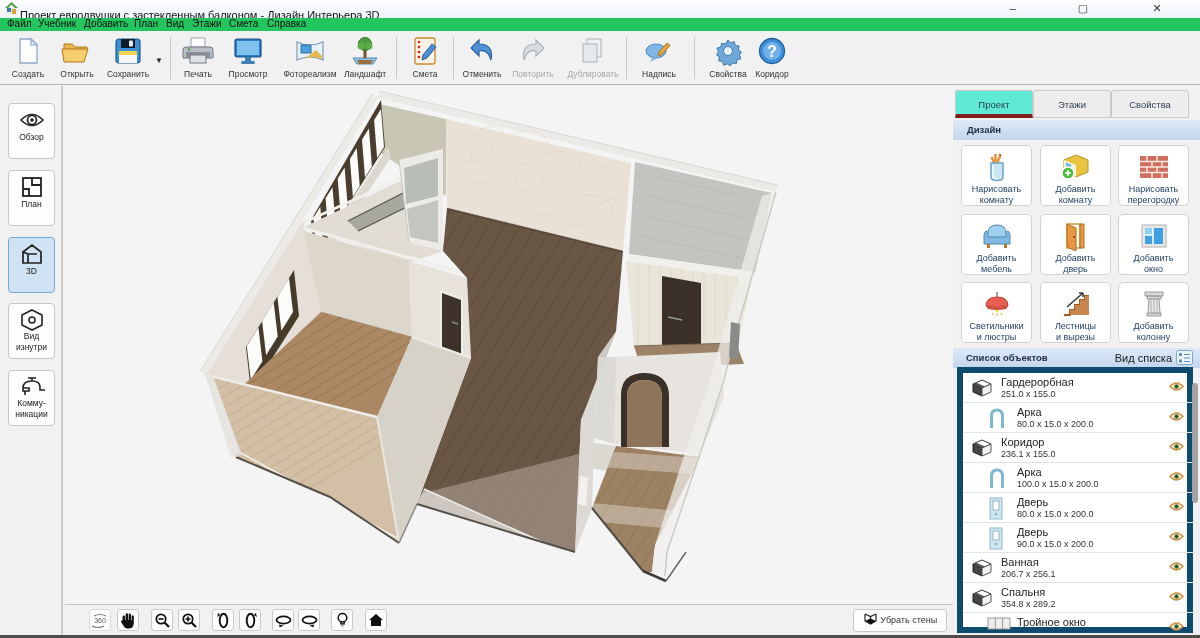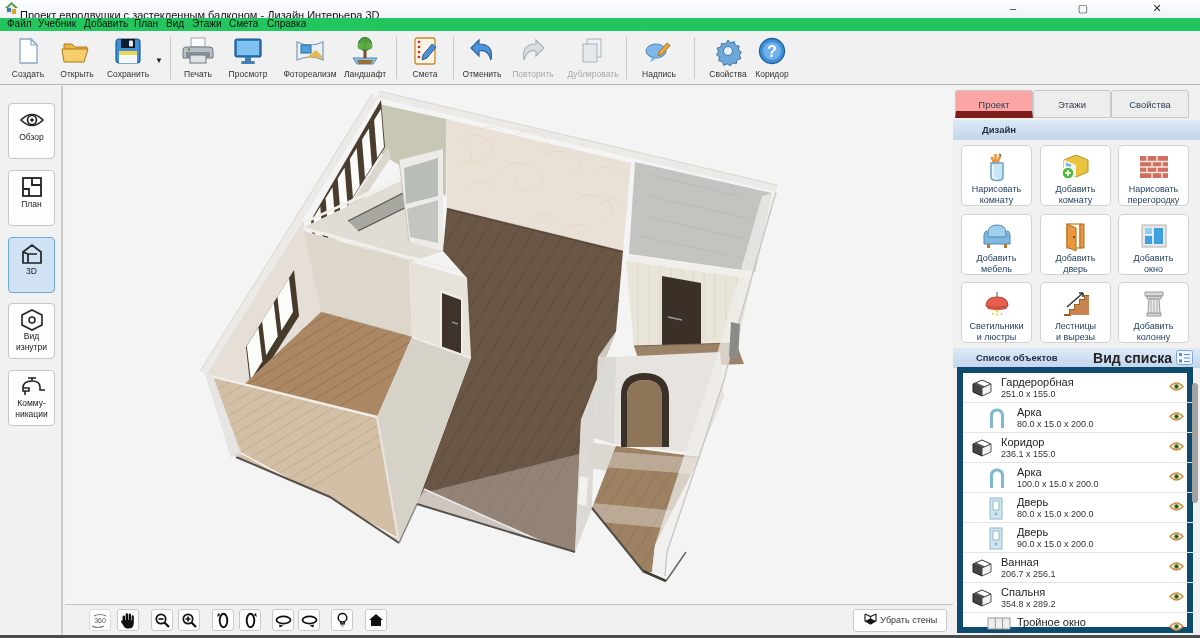--- a/index.html
+++ b/index.html
@@ -18,21 +18,21 @@
 .sbtn{left:8px;width:47px;height:56px;background:#fdfdfd;border:1px solid #c6c6c6;border-radius:4px;text-align:center;font-size:8.5px;color:#222}
 .sbtn.sel{background:#cfe3f5;border:1px solid #70a8d8}
 .sbtn svg{display:block;margin:4px auto 0}
 #canvas{left:65px;top:86px;width:888px;height:552px;background:#f4f4f4}
 #bottombar{left:65px;top:604px;width:888px;height:34px;background:#f1f1f1;border-top:1px solid #c4c4c4}
 .bbtn{top:4px;width:22px;height:22px;background:#fefefe;border:1px solid #c9c9c9;border-radius:3px}
 .bbtn svg{display:block;margin:2px auto}
 #ubrat{left:788px;top:4px;width:94px;height:23px;background:#fefefe;border:1px solid #c9c9c9;border-radius:3px;font-size:9px;color:#333;text-align:center;line-height:21px}
 #rpanel{left:953px;top:86px;width:247px;height:552px;background:#f1f1f1}
 .tab{top:4px;height:28px;font-size:9.5px;color:#2d3e54;text-align:center;line-height:28px;background:#ededed;border:1px solid #c9c9c9;border-radius:3px 3px 0 0}
-.tab.act{background:#fca5a5;border-bottom:7px solid #7f1d1d;color:#2d3e54}
+.tab.act{background:#5eead4;border-bottom:4px solid #7f1d1d;color:#2d3e54}
 .bluehead{left:0;width:247px;height:20px;background:linear-gradient(#dde9f7,#c3d6ec);font-size:9.5px;font-weight:bold;color:#1d2d42;line-height:20px}
 .gbtn{width:71px;height:61px;background:#fff;border:1px solid #d2d2d2;border-radius:5px;text-align:center;font-size:9px;color:#1d3a5f;line-height:11px}
 .gbtn svg{display:block;margin:6px auto 2px}
 #objlist{left:4px;top:281px;width:236px;height:266px;background:#fff;border:6px solid #0c4a6e}
 .row{left:0;width:234px;height:30px;border-bottom:1px solid #e4e4e4;font-size:11px;color:#222}
 .rname{position:absolute;left:38px;top:3px}
 .rdim{position:absolute;left:38px;top:16px;font-size:9px;color:#333}
 .row.ind .rname,.row.ind .rdim{left:54px}
 .reye{position:absolute;left:206px;top:8px}
 .ricon{position:absolute;top:4px}
@@ -479,21 +479,21 @@
     </div>
  <div class="abs" id="ubrat"><svg style="vertical-align:-3px" width="15" height="15" viewBox="0 0 15 15">
         <path d="M2 3 L7.5 5.5 L13 3 M7.5 5.5 V13 M2 3 V10 L7.5 13 L13 10 V3" fill="none" stroke="#222" stroke-width="1.2"></path>
         <path d="M2 10 L7.5 7.5 L13 10 L7.5 13 Z" fill="#111"></path>
       </svg> Убрать стены</div>
 </div>
 <div class="abs" id="rpanel">
  <div class="abs tab act" style="left:2px;width:78px">Проект</div>
  <div class="abs tab" style="left:80px;width:78px">Этажи</div>
  <div class="abs tab" style="left:158px;width:78px">Свойства</div>
- <div class="abs bluehead" style="top:34px"><span style="margin-left:29px">Дизайн</span></div>
+ <div class="abs bluehead" style="top:34px"><span style="margin-left:14px">Дизайн</span></div>
  <div class="abs gbtn" style="left:8px;top:59px"><svg width="30" height="30" viewBox="0 0 30 30">
         <path d="M13.5 2 v11 M18.5 2.5 l-4 11 M9.5 5 l3.5 8" stroke="#e8943f" stroke-width="2.6" fill="none"></path>
         <path d="M17 1.5 l2 0.8 -0.8 2" fill="#555"></path>
         <path d="M9 11 h12 v14 q0 3.5 -6 3.5 t-6 -3.5 z" fill="#c9e4f2" stroke="#6aa5cc" stroke-width="1.5"></path>
         <path d="M11 13 v12 q2 2 4 2" fill="none" stroke="#fff" stroke-width="1.6" opacity="0.8"></path>
       </svg>Нарисовать<br>комнату</div>
  <div class="abs gbtn" style="left:87px;top:59px"><svg width="34" height="30" viewBox="0 0 34 30">
         <path d="M5 8 L17 3 L29 8 V20 L17 25 L5 20 Z" fill="#e8c43f" stroke="#b8941f"></path>
         <path d="M5 8 L17 13 V25 L5 20 Z" fill="#f7f3e0"></path>
         <path d="M7 10.5 l5 2 v4 l-5 -2 z" fill="#6fb8e8"></path>
@@ -535,21 +535,21 @@
         <path d="M4 17 q0 -9 11 -9 t11 9 q-11 3 -22 0 z" fill="#e85f4f" stroke="#b83f2f"></path>
         <path d="M4 17 q11 3 22 0 l-2 3 q-9 2 -18 0 z" fill="#cf4f3f"></path>
         <circle cx="15" cy="22" r="1.5" fill="#f8d83f"></circle>
         <path d="M11 24 l-1 2 M15 24.5 v2.5 M19 24 l1 2" stroke="#e8b83f" stroke-width="1.2"></path>
       </svg>Светильники<br>и люстры</div>
  <div class="abs gbtn" style="left:165px;top:196px"><svg width="28" height="30" viewBox="0 0 28 30">
         <path d="M5 3 h18 v4 h-18 z M7 7 h14 v3 h-14 z M7 24 h14 v3 h-14 z" fill="#d8d8d8" stroke="#9a9a9a"></path>
         <path d="M9 10 h10 l1 14 h-12 z" fill="#e8e8e8" stroke="#9a9a9a"></path>
         <path d="M11 10 v14 M14 10 v14 M17 10 v14" stroke="#b0b0b0"></path>
       </svg>Добавить<br>колонну</div>
- <div class="abs bluehead" style="top:262px"><span style="margin-left:23px">Список объектов</span><span style="position:absolute;right:28px;font-weight:bold;font-size:14px;color:#222">Вид списка</span><svg style="position:absolute;right:7px;top:2px" width="17" height="15" viewBox="0 0 17 15">
+ <div class="abs bluehead" style="top:262px"><span style="margin-left:13px">Список объектов</span><span style="position:absolute;right:28px;font-weight:normal;font-size:11px;color:#222">Вид списка</span><svg style="position:absolute;right:7px;top:2px" width="17" height="15" viewBox="0 0 17 15">
         <rect x="0.5" y="0.5" width="16" height="14" rx="2" fill="#eef4fb" stroke="#7fa8d0"></rect>
         <rect x="3" y="3" width="3" height="3" fill="#5f8fc0"></rect>
         <path d="M8 4.5 h6 M8 8 h6 M8 11.5 h6" stroke="#5f8fc0" stroke-width="1.2"></path>
         <rect x="3" y="9.5" width="3" height="3" fill="#5f8fc0"></rect>
       </svg></div>
  <div class="abs" id="objlist">
       <div class="abs row" style="top:0px">
         <svg class="ricon" style="left:8px" width="22" height="22" viewBox="0 0 22 22">
           <path d="M2 7 L11 3 L20 7 L11 11 Z" fill="#fff" stroke="#333"></path>
           <path d="M2 7 L11 11 V19 L2 15 Z" fill="#444" stroke="#222"></path>

